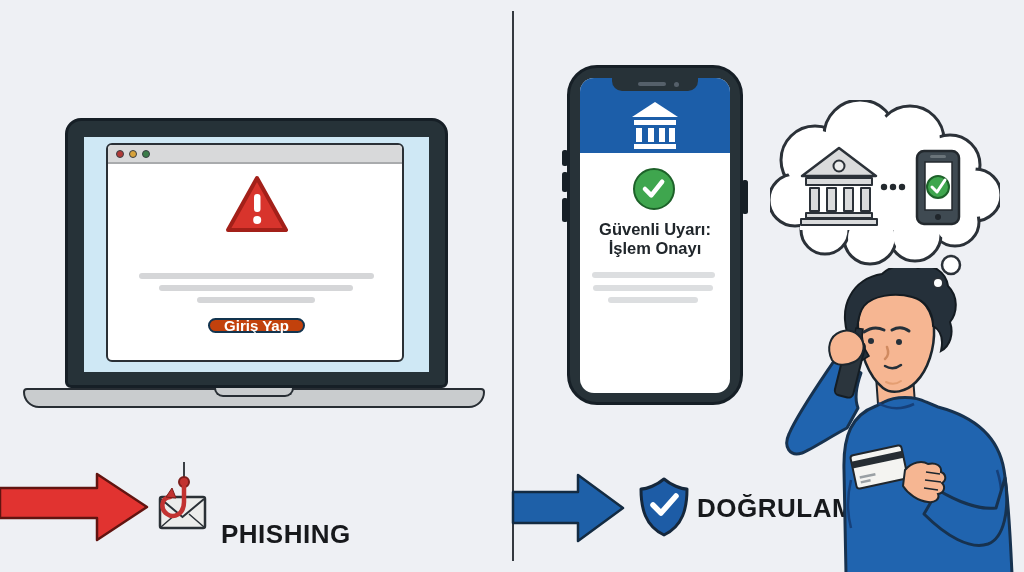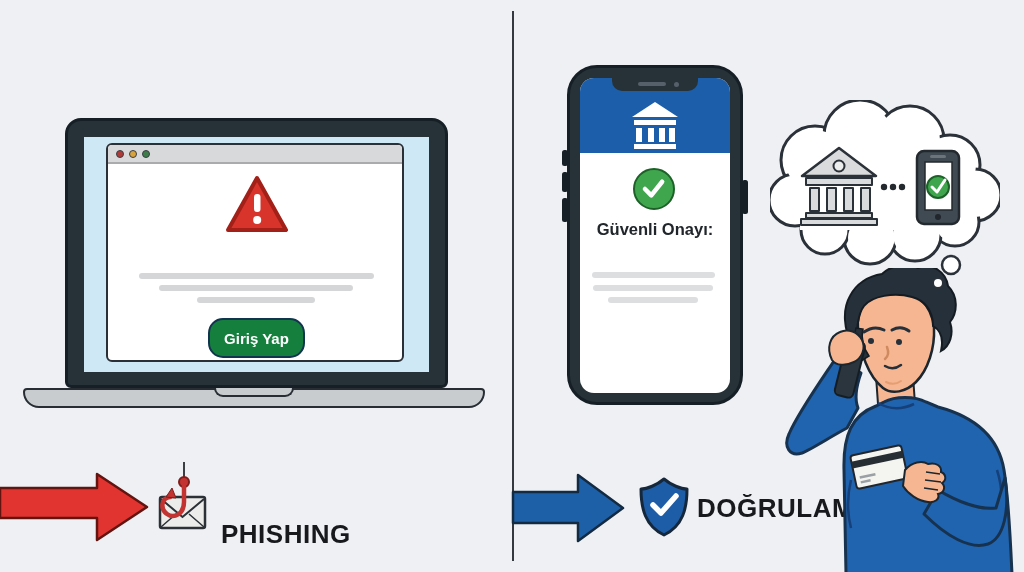--- a/index.html
+++ b/index.html
@@ -26,21 +26,21 @@
   .browser-bar{position:absolute;left:0;top:0;right:0;height:17px;background:#d8d9da;
                border-bottom:2px solid #a9abad;border-radius:4px 4px 0 0;}
   .tl-dot{position:absolute;top:4.5px;width:8px;height:8px;border-radius:50%;
           border:1.5px solid #3a3f44;box-sizing:border-box;}
   .dot-red{left:8px;background:#b03a37;}
   .dot-yellow{left:21px;background:#d8a33c;}
   .dot-green{left:34px;background:#3c7d4a;}
   .alert-title{position:absolute;left:0;top:91px;width:100%;text-align:center;
                font-size:16px;font-weight:bold;color:#1e252b;letter-spacing:-0.2px;}
   .ph-line{position:absolute;background:#d5d6d8;border-radius:3px;height:5.5px;}
-  .login-btn{position:absolute;left:100px;top:173px;width:97px;height:40px;background:#15803d;
+  .login-btn{position:absolute;left:100px;top:173px;width:97px;height:15px;background:#c2410c;
              border:2.5px solid #12344f;border-radius:15px;box-sizing:border-box;
              display:flex;align-items:center;justify-content:center;cursor:pointer;}
   .login-btn span{color:#ffffff;font-size:15px;font-weight:bold;}
 
   
   .big-label{font-size:26px;font-weight:bold;color:#17191c;letter-spacing:.5px;white-space:nowrap;}
   .phishing-label{left:221px;top:519px;}
   .dogrulama-label{left:697px;top:493px;}
 
   
@@ -146,21 +146,22 @@
       </div>
     </div>
 
     <div class="abs success-circle">
       <svg style="width:100%;height:100%;" viewBox="0 0 42 42">
         <polyline points="11,21 18,28 30,13" fill="none" stroke="#ffffff" stroke-width="5" stroke-linecap="round" stroke-linejoin="round"></polyline>
       </svg>
     </div>
 
     <div class="abs notif-text">
-      <div>Güvenli Onayı:</div>
+      <div>Güvenli Uyarı:</div>
+      <div>İşlem Onayı</div>
     </div>
 
     <div class="phone-line abs" style="left:592px;top:272px;width:123px;"></div>
     <div class="phone-line abs" style="left:593px;top:285px;width:120px;"></div>
     <div class="phone-line abs" style="left:608px;top:297px;width:90px;"></div>
 
     <svg class="abs person-svg" viewBox="780 268 244 304">
 
       <path d="M 876 376 L 913 376 L 915 404 C 900 411 885 411 878 404 Z" fill="#f6b692" stroke="#1c262e" stroke-width="2"></path>
 

